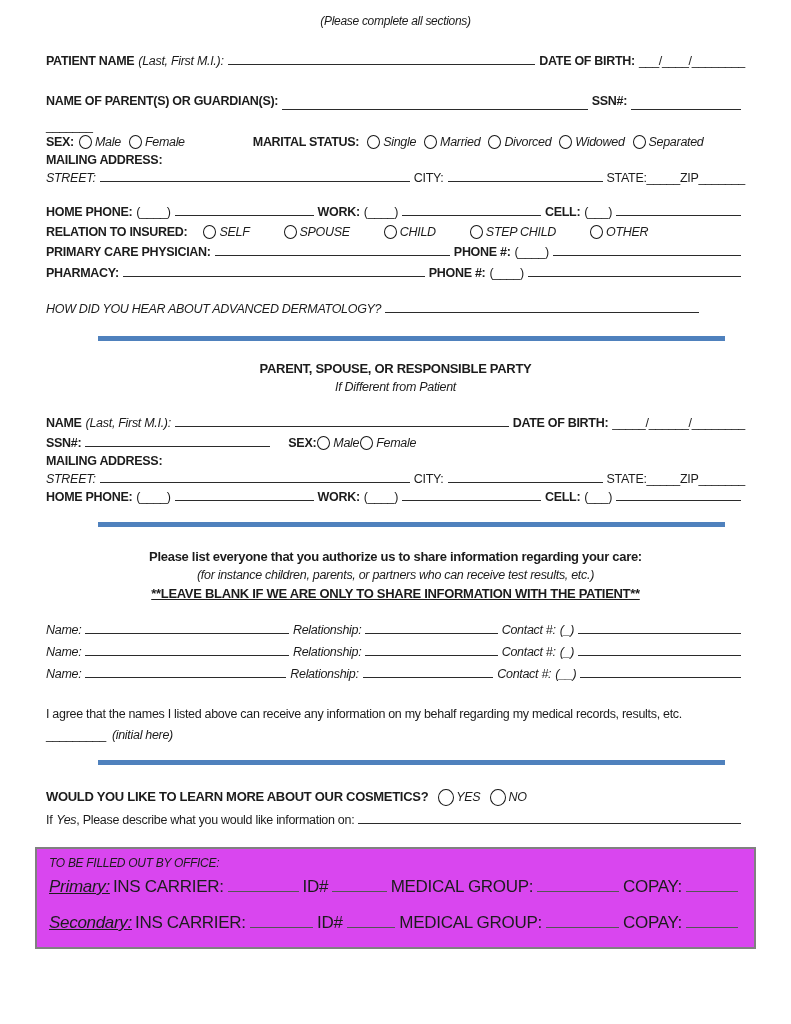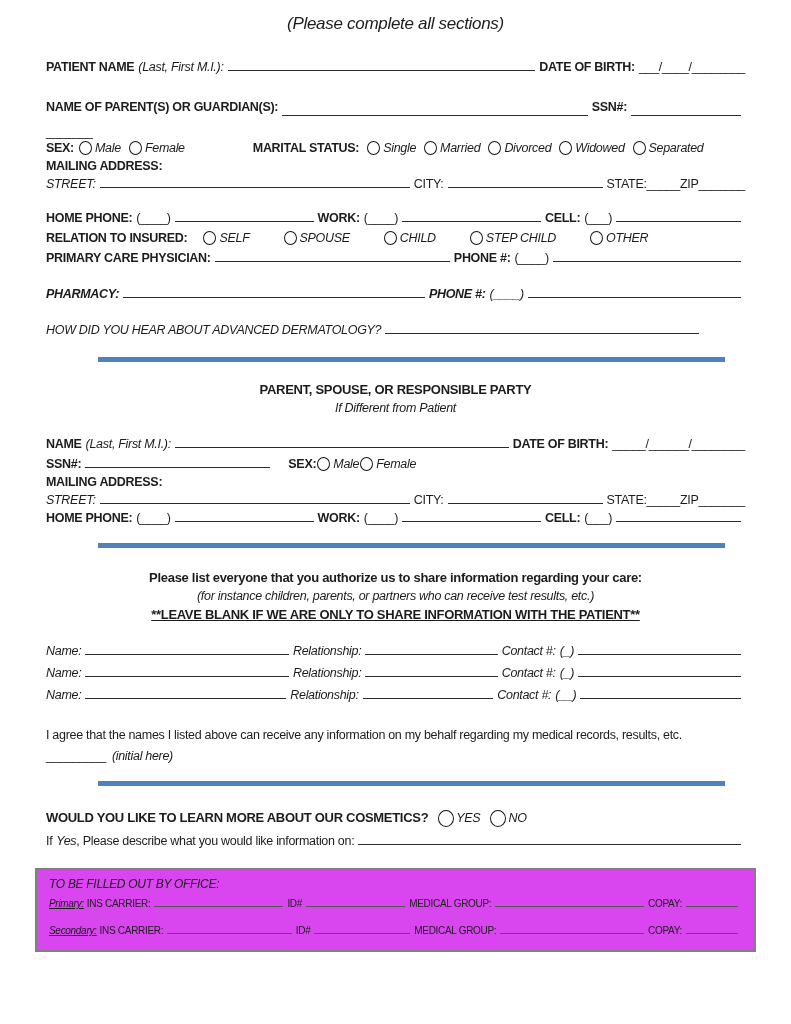--- a/index.html
+++ b/index.html
@@ -10,34 +10,34 @@
     font-size:12.5px;color:#1c1c1c;letter-spacing:-0.3px;
     overflow:hidden;background:#fff;
   }
   .r{display:flex;align-items:baseline;white-space:nowrap;}
   .c{text-align:center;}
   .b{font-weight:bold;}
   .i{font-style:italic;}
   .bi{font-weight:normal;font-style:italic;}
   .u{text-decoration:underline;}
   .title{font-size:15px;font-weight:bold;margin:8px 0 3px 0;}
-  .sub{font-size:17px;margin-bottom:10px;}
+  .sub{font-size:12px;margin-bottom:10px;}
   .sechead{font-size:13px;font-weight:bold;}
   .fill{flex:1 1 auto;height:1px;border-bottom:1.2px solid #2b2b2b;margin:0 4px -2px 4px;min-width:30px;}
   .blank{display:inline-block;height:1px;border-bottom:1.2px solid #2b2b2b;margin:0 4px -2px 4px;}
   .radio{width:11px;height:12px;border:1.8px solid #161616;border-radius:50%;
          display:inline-block;align-self:center;margin:0 3px 0 8px;flex:0 0 auto;}
   .radio.lg{width:14px;height:15px;margin:0 2px 0 10px;}
   .divider{height:5px;background:#4f81bd;margin:20px 20px 0 52px;}
   .lbl{margin-right:4px;}
   .officebox{
     margin:20px -11px 0 -11px;border:2px solid #808080;background:#ededed;
     padding:7px 12px 14px 12px;
   }
-  .officebox .r{font-size:10px;}
+  .officebox .r{font-size:17px;}
   .officebox .fill{border-color:#555;}
   .small-gap{margin-top:4px;}
 </style>
 </head>
 <body>
 
 <div class="page">
 
   <div class="sub c i">(Please complete all sections)</div>
 
@@ -121,21 +121,21 @@
   </div>
 
   <div class="r" style="margin-top:6px;">
     <span class="b">PRIMARY CARE PHYSICIAN:</span>
     <span class="fill" style="flex:1.5;"></span>
     <span class="b">PHONE #:</span>
     <span style="margin-left:4px;">(____)</span>
     <span class="fill" style="flex:1.2;"></span>
   </div>
 
-  <div class="r" style="margin-top:22px;font-style:italic;">
+  <div class="r" style="margin-top:7px;">
     <span class="b">PHARMACY:</span>
     <span class="fill" style="flex:1.7;"></span>
     <span class="b">PHONE #:</span>
     <span style="margin-left:4px;">(____)</span>
     <span class="fill" style="flex:1.2;"></span>
   </div>
 
   <div class="r" style="margin-top:22px;padding-right:42px;">
     <span class="bi">HOW DID YOU HEAR ABOUT ADVANCED DERMATOLOGY?</span>
     <span class="fill"></span>

